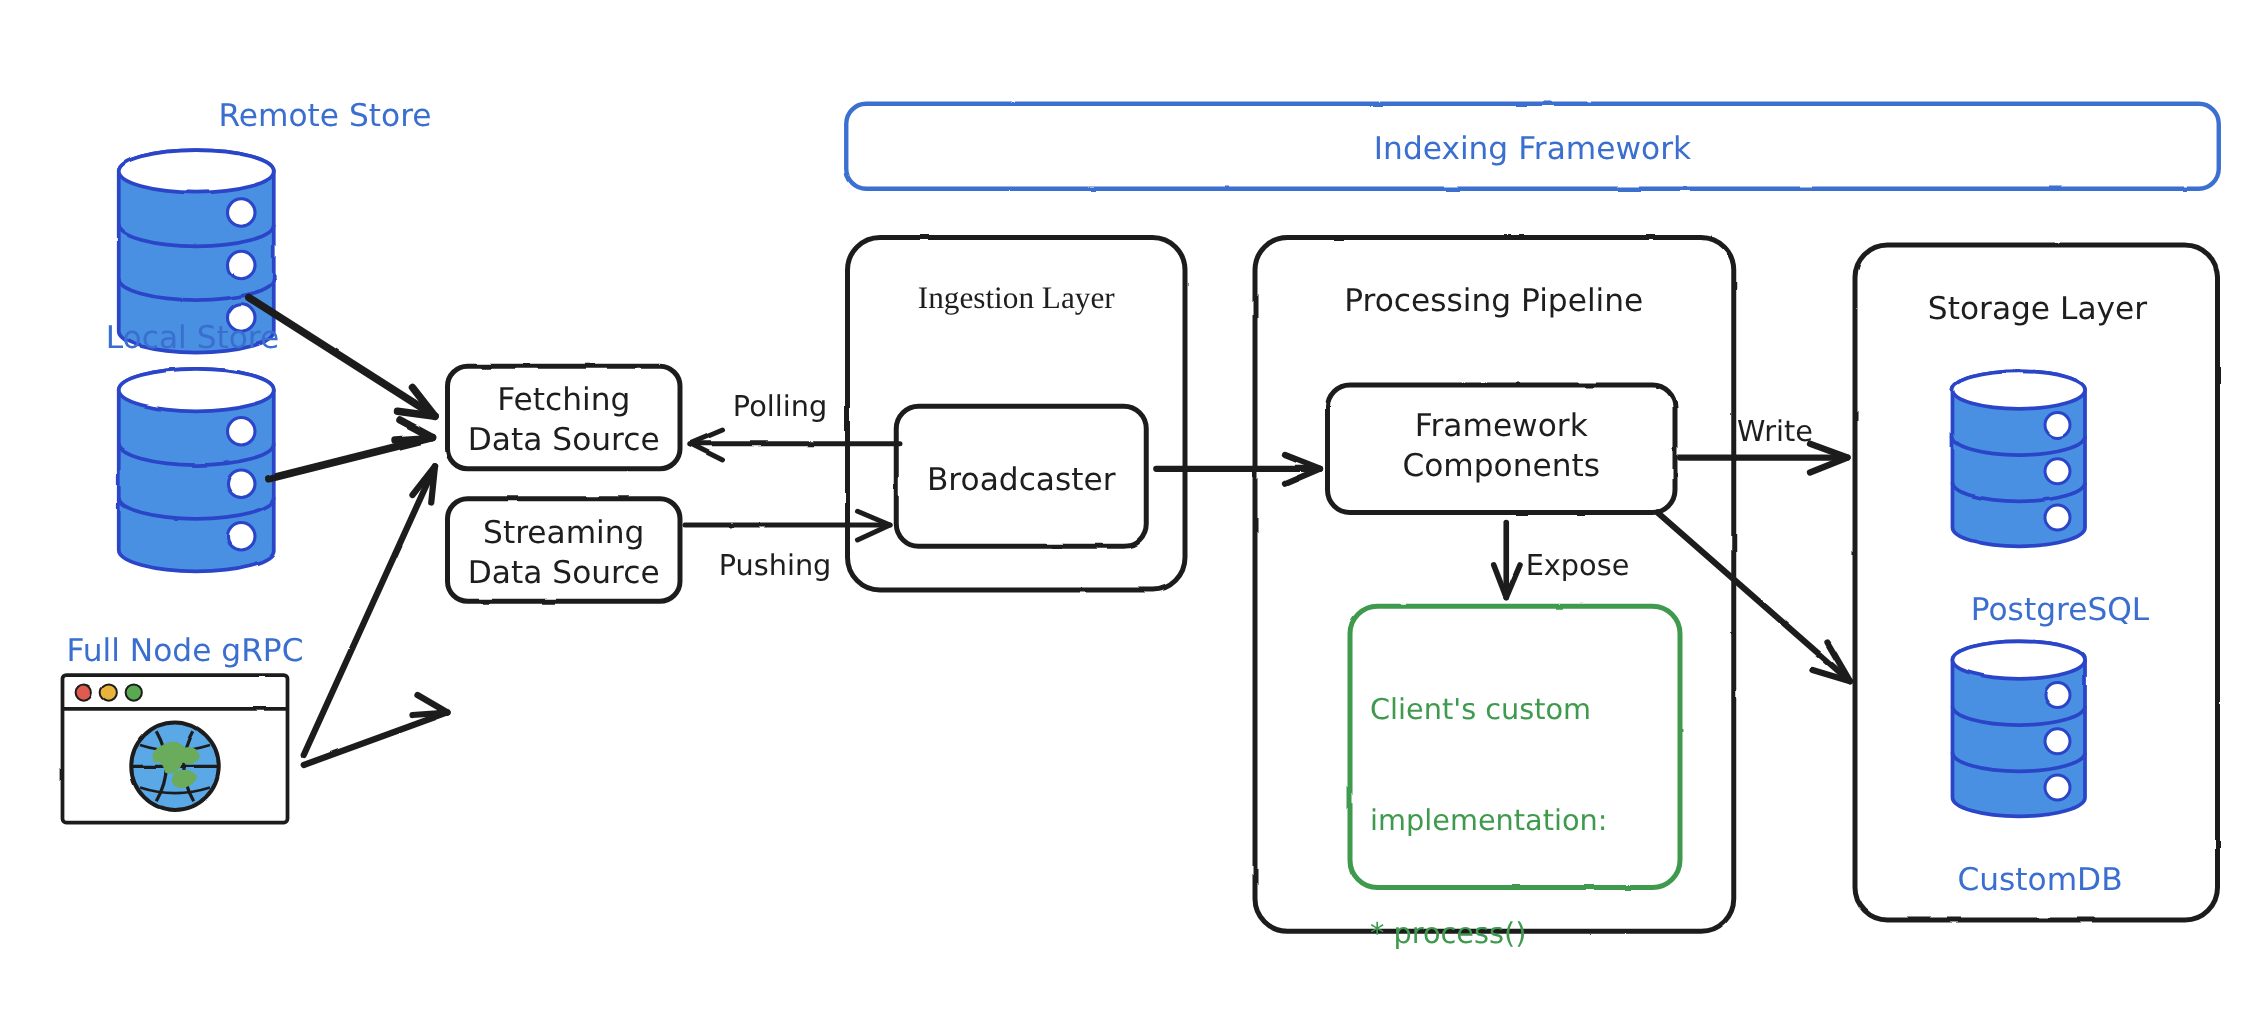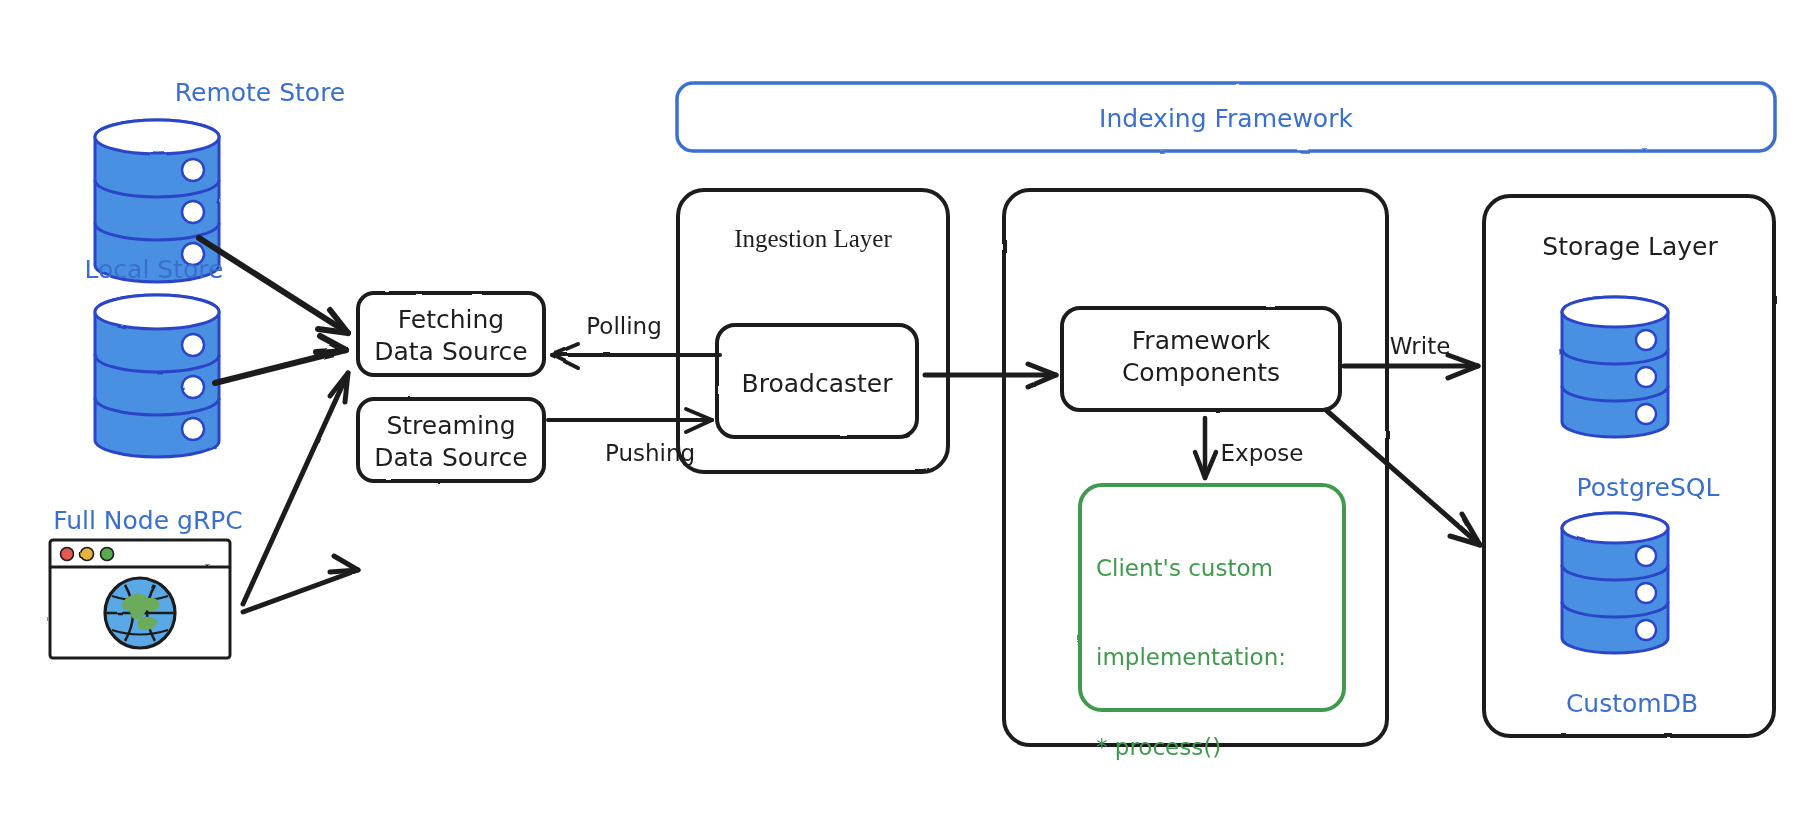--- a/index.html
+++ b/index.html
@@ -184,33 +184,34 @@
   <div class="lbl c black-txt t-node" style="left:451px;top:337px;">Data Source</div>
 
   <div class="lbl c black-txt t-node" style="left:451px;top:411px;">Streaming</div>
   <div class="lbl c black-txt t-node" style="left:451px;top:443px;">Data Source</div>
 
   <div class="lbl c blue-txt t-title" style="left:1226px;top:104px;">Indexing Framework</div>
 
   <div class="lbl c black-txt t-group" style="left:813px;top:224px;font-family:Liberation Serif, serif;">Ingestion Layer</div>
   <div class="lbl c black-txt t-node" style="left:817px;top:369px;">Broadcaster</div>
 
+  <div class="lbl c black-txt t-group" style="left:1195px;top:226px;">Processing Pipeline</div>
   <div class="lbl c black-txt t-node" style="left:1201px;top:326px;">Framework</div>
   <div class="lbl c black-txt t-node" style="left:1201px;top:358px;">Components</div>
 
   <div class="codebox" style="left:1096px;top:494px;">
     <div>Client's custom</div>
     <div>implementation:</div>
     <div>* process()</div>
     
     
   </div>
 
   <div class="lbl c black-txt t-group" style="left:1630px;top:232px;">Storage Layer</div>
   <div class="lbl c blue-txt t-db" style="left:1648px;top:473px;">PostgreSQL</div>
   <div class="lbl c blue-txt t-db" style="left:1632px;top:689px;">CustomDB</div>
 
   <div class="lbl c black-txt t-edge" style="left:624px;top:313px;text-align:right;">Polling</div>
-  <div class="lbl c black-txt t-edge" style="left:620px;top:440px;margin-left:30px;">Pushing</div>
+  <div class="lbl c black-txt t-edge" style="left:620px;top:440px;">Pushing</div>
   <div class="lbl c black-txt t-edge" style="left:1262px;top:440px;">Expose</div>
   <div class="lbl c black-txt t-edge" style="left:1420px;top:333px;">Write</div>
 
 </div>
 
 </body></html>

